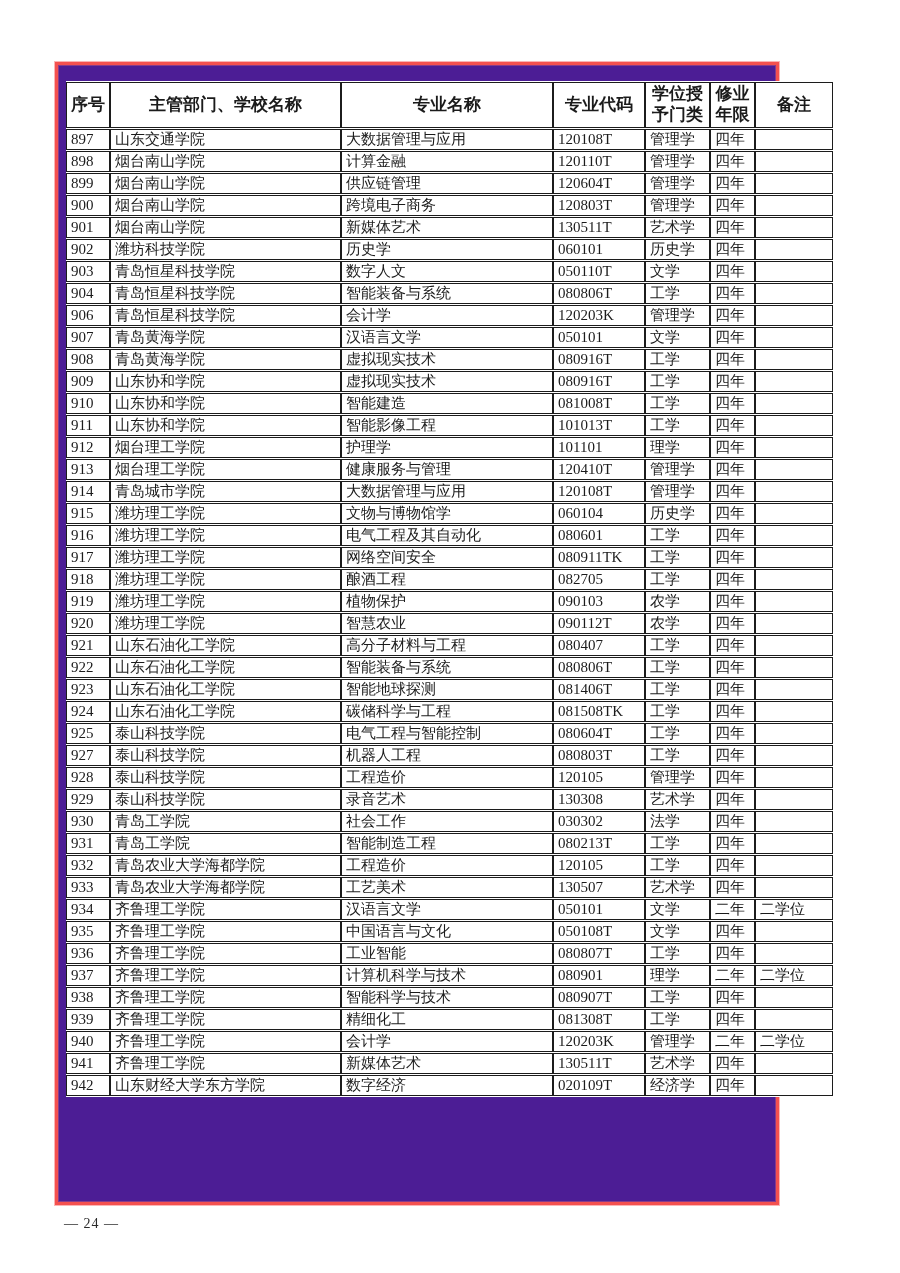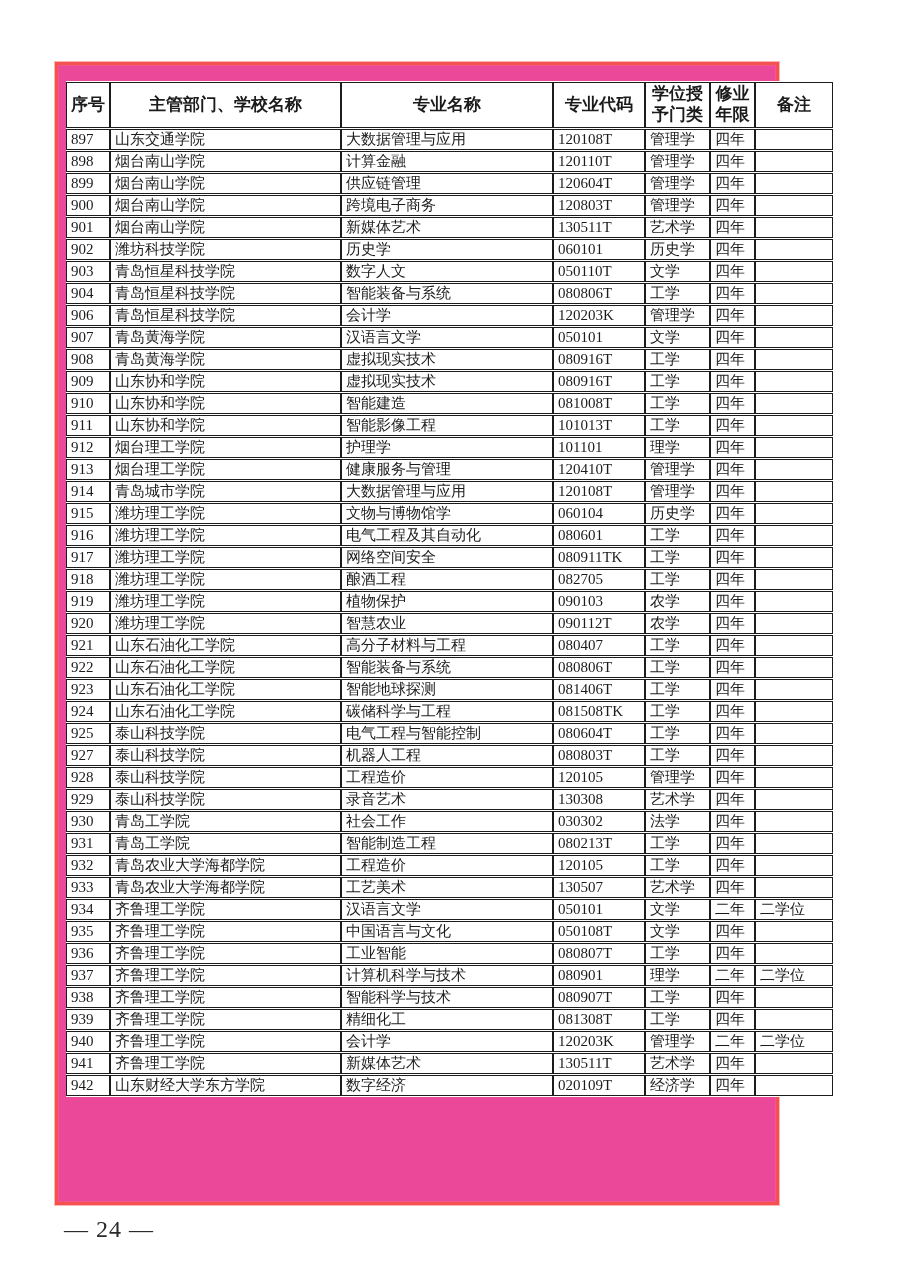--- a/index.html
+++ b/index.html
@@ -10,21 +10,21 @@
     color: #1b1b1b;
     position: relative;
     overflow: hidden;
   }
   .red-frame {
     position: absolute;
     left: 55px; top: 62px;
     width: 724px; height: 1143px;
     border: 3px solid #f4514f;
     box-shadow: 0 0 0 1px rgba(248,120,118,0.55), inset 0 0 0 1px rgba(248,120,118,0.35);
-    background: #ec4899;
+    background: #4c1d95;
   }
   table.majors {
     margin: 16px 0 0 8px;
     border-collapse: separate;
     border-spacing: 0 1px;
     table-layout: fixed;
     width: 767px;
     background: #ffffff;
   }
   table.majors th, table.majors td {
@@ -48,21 +48,21 @@
     height: 21px;
     padding: 0 4px;
     white-space: nowrap;
     text-align: left;
   }
   td.c-no   { text-align: center; font-size: 15.5px; }
   td.c-code { font-size: 15px; }
   .page-number {
     position: absolute;
     left: 64px; top: 1216px;
-    font-size: 24px;
+    font-size: 14px;
     color: #2a2a2a;
     letter-spacing: 1px;
   }
 </style>
 </head>
 <body>
 
 <div class="red-frame">
   <table class="majors">
     <colgroup>

